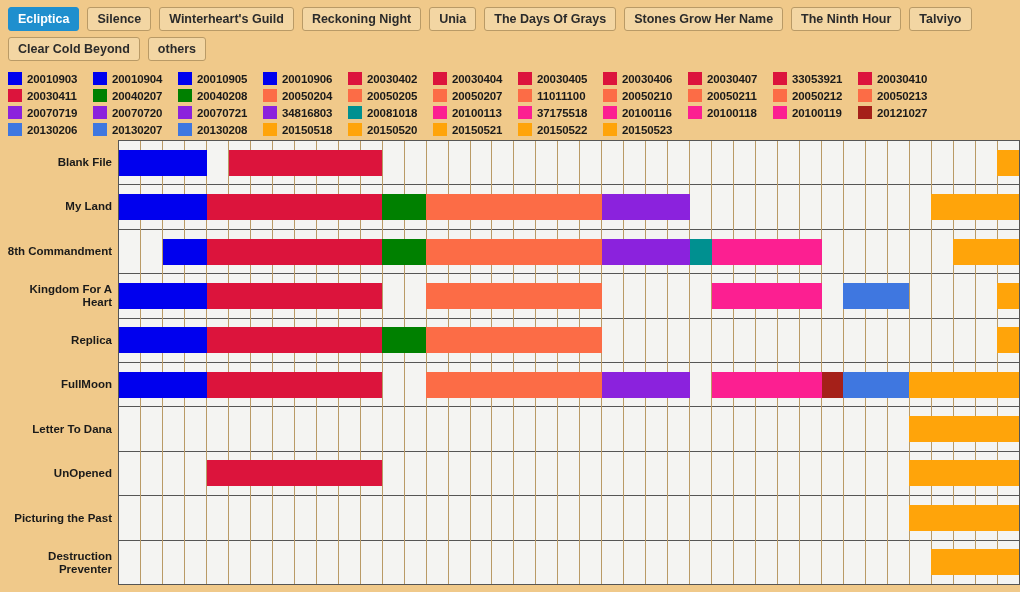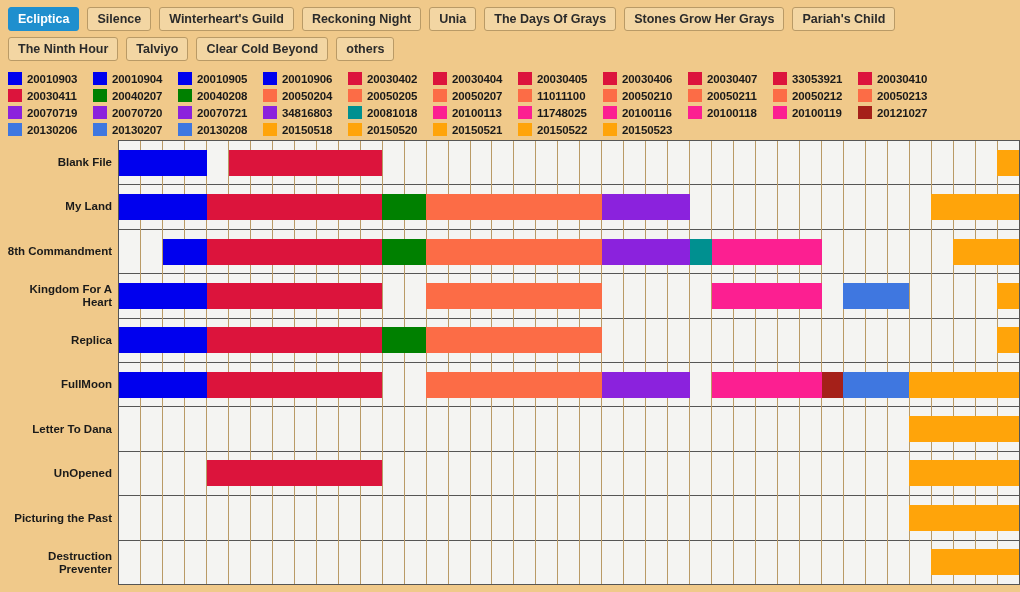--- a/index.html
+++ b/index.html
@@ -167,24 +167,21 @@
       <div class="tab">
         <span>Reckoning Night</span>
       </div>
       <div class="tab">
         <span>Unia</span>
       </div>
       <div class="tab">
         <span>The Days Of Grays</span>
       </div>
       <div class="tab">
-        <span>Stones Grow Her Grays</span>
-      </div>
-      <div class="tab">
-        <span>Pariah's Child</span>
+        <span>Stones Grow Her Name</span>
       </div>
       <div class="tab">
         <span>The Ninth Hour</span>
       </div>
       <div class="tab">
         <span>Talviyo</span>
       </div>
       <div class="tab">
         <span>Clear Cold Beyond</span>
       </div>
@@ -301,21 +298,21 @@
       <div class="legend-item">
         <span class="legend-swatch" style="background: rgb(0, 144, 144);"></span>
         <span class="legend-label">20081018</span>
       </div>
       <div class="legend-item">
         <span class="legend-swatch" style="background: rgb(252, 31, 145);"></span>
         <span class="legend-label">20100113</span>
       </div>
       <div class="legend-item">
         <span class="legend-swatch" style="background: rgb(252, 31, 145);"></span>
-        <span class="legend-label">11748025</span>
+        <span class="legend-label">37175518</span>
       </div>
       <div class="legend-item">
         <span class="legend-swatch" style="background: rgb(252, 31, 145);"></span>
         <span class="legend-label">20100116</span>
       </div>
       <div class="legend-item">
         <span class="legend-swatch" style="background: rgb(252, 31, 145);"></span>
         <span class="legend-label">20100118</span>
       </div>
       <div class="legend-item">

